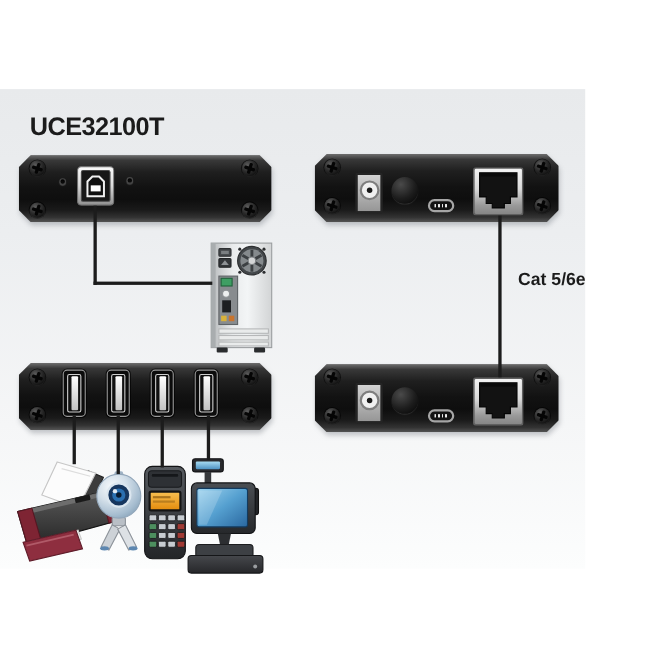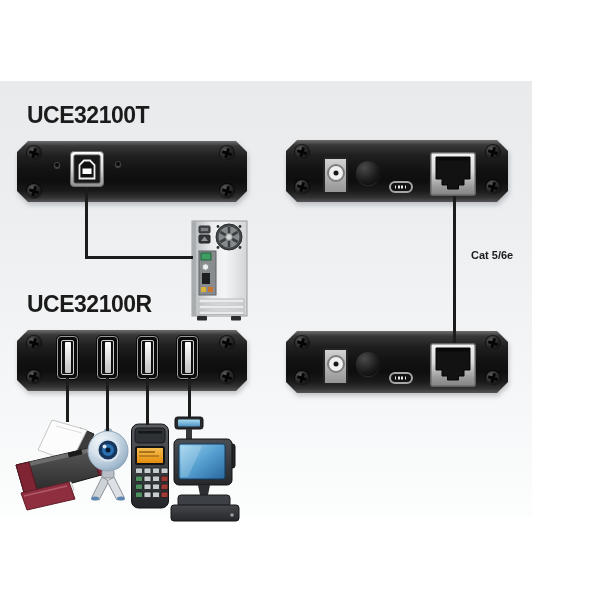--- a/index.html
+++ b/index.html
@@ -3,21 +3,21 @@
 <meta charset="utf-8">
 <style>
   * { margin:0; padding:0; box-sizing:border-box; }
   html,body { background:#ffffff; }
   body { font-family:"Liberation Sans", sans-serif; }
   .stage { position:relative; width:532px; height:600px; background:#ffffff; overflow:hidden;text-align:right; }
   .band { position:absolute; left:0; top:81px; width:600px; height:436px;
           background:linear-gradient(180deg,#e8eaec 0%, #eceef0 30%, #f5f6f7 70%, #fcfdfd 100%); }
   .title { position:absolute; font-weight:bold; font-size:23px; line-height:25px;
            letter-spacing:-0.5px; color:#1b1b1b; white-space:nowrap; }
-  .catlabel { position:absolute; font-weight:bold; font-size:11px; line-height:20px; color:#1b1b1b; white-space:nowrap; }
+  .catlabel { position:absolute; font-weight:bold; font-size:16px; line-height:20px; color:#1b1b1b; white-space:nowrap; }
 
   .dev { position:absolute; filter:drop-shadow(1px 3px 2.5px rgba(70,75,85,0.30)); }
   .dev-body { position:relative; width:100%; height:100%;
       background:linear-gradient(180deg,#6e6e6e 0%, #383838 8%, #1f1f1f 25%, #121212 48%, #0e0e0e 66%, #1a1a1a 82%, #333333 93%, #555555 100%);
       clip-path:polygon(11px 0, calc(100% - 11px) 0, 100% 11px, 100% calc(100% - 11px),
                         calc(100% - 11px) 100%, 11px 100%, 0 calc(100% - 11px), 0 11px); }
 
   .screw { position:absolute; width:14px; height:14px; border-radius:50%;
            background:radial-gradient(circle at 35% 30%, #5b5b5b, #2b2b2b 45%, #0f0f0f 82%);
            box-shadow:0 1px 1px rgba(255,255,255,0.10), 0 0 0 1px rgba(0,0,0,0.6); }
@@ -194,21 +194,20 @@
         <rect x="7" y="5.5" width="32" height="3" fill="#000000" opacity="0.5"></rect>
       </svg>
     </div>
   </div>
 
   <div class="cable" style="left:453px; top:196px; width:3px; height:147px;"></div>
   <div class="catlabel" style="left:471px; top:245px;">
     <div>Cat 5/6e</div>
   </div>
 
-  <div class="title" style="left:27px; top:292px;">UCE32100R</div>
 
   <div class="dev" style="left:17px; top:330px; width:230px; height:61px;">
     <div class="dev-body">
       <div class="screw" style="left:10px;  top:6px;"></div>
       <div class="screw" style="left:203px; top:6px;"></div>
       <div class="screw" style="left:10px;  top:40px;"></div>
       <div class="screw" style="left:203px; top:40px;"></div>
       <div class="usba" style="left:40px; top:6px;">
         <div class="usba-frame"></div>
           <div class="usba-tongue"></div>

